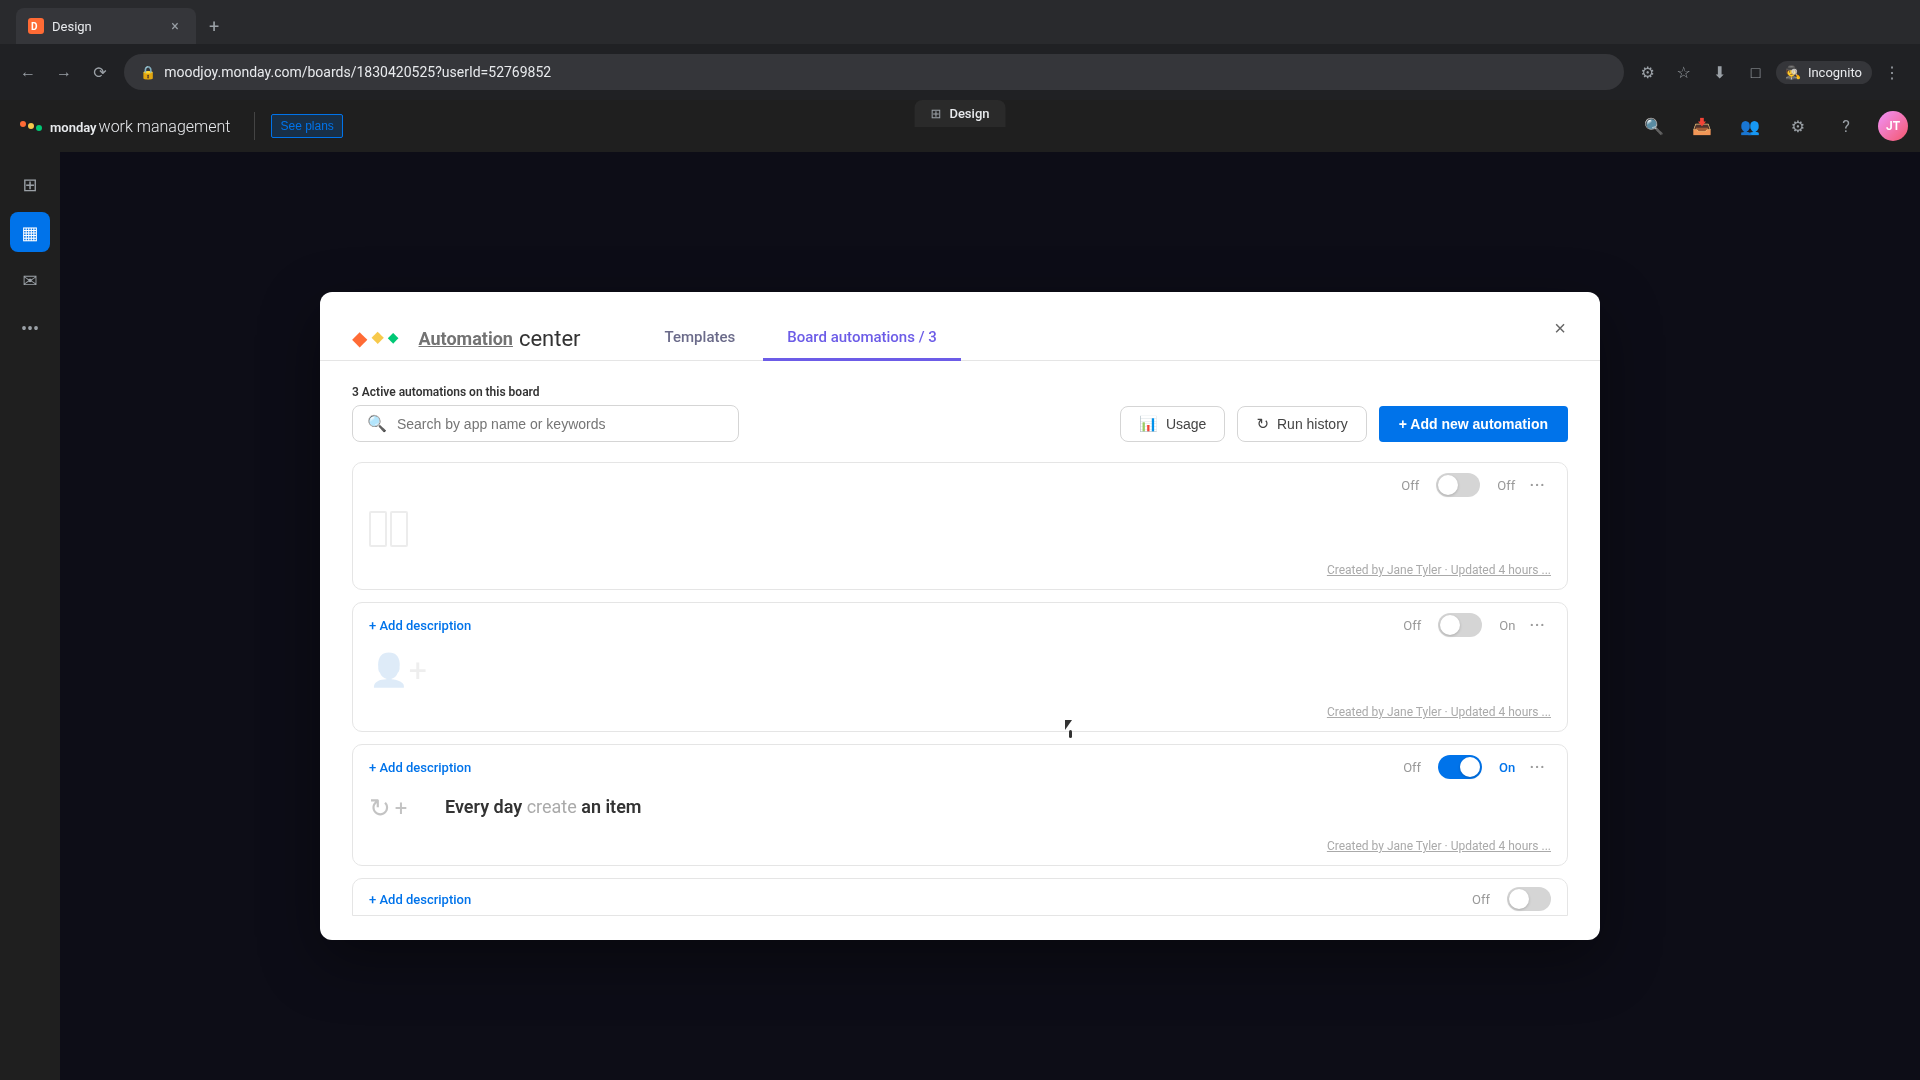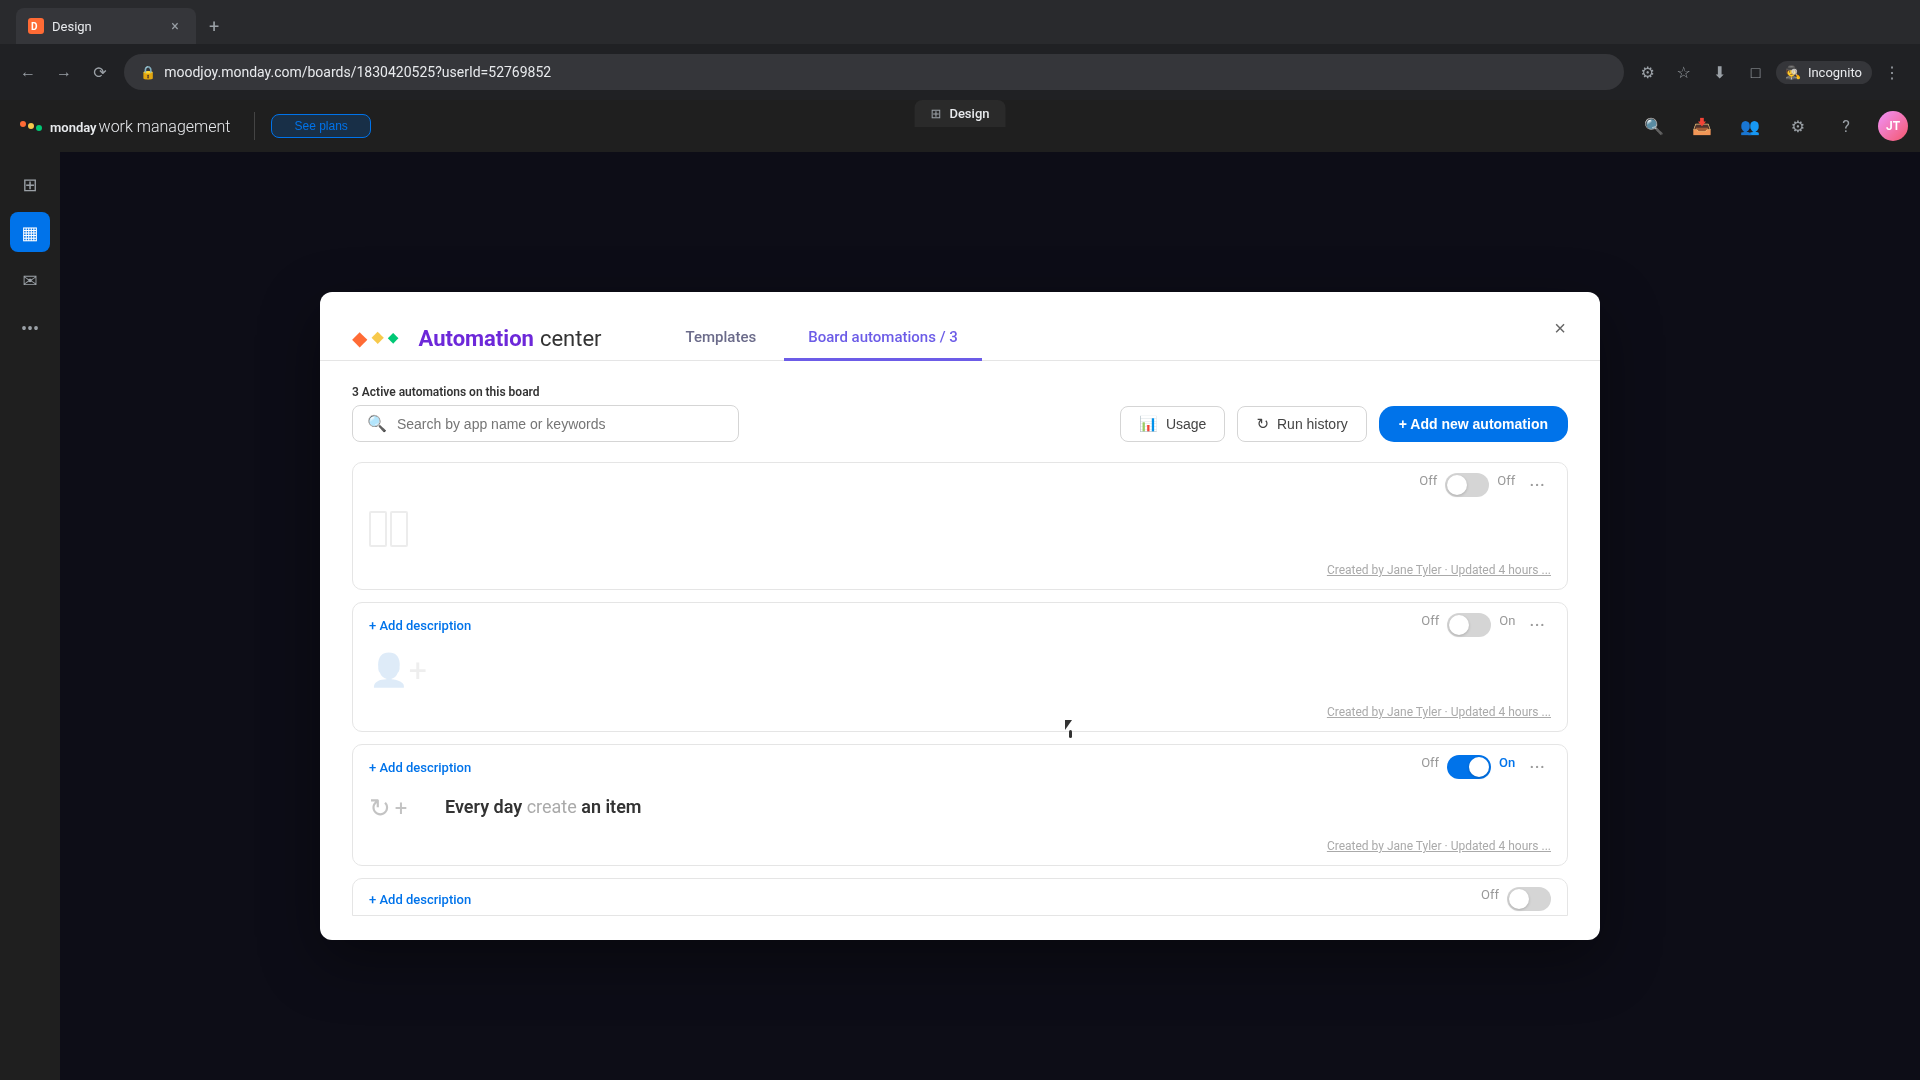--- a/index.html
+++ b/index.html
@@ -161,21 +161,21 @@
     .dialog-logo {
       display: flex; align-items: center; gap: 4px;
       margin-right: 20px;
     }
 
     .dialog-title-area {
       display: flex; align-items: center; gap: 6px;
       margin-right: 40px;
     }
     .dialog-title-automation {
-      font-size: 22px; font-weight: 700; color: #6d28d9;
+      font-size: 18px; font-weight: 700; color: #737373; text-decoration: underline;
     }
     .dialog-title-center {
       font-size: 22px; font-weight: 400; color: #333;
     }
 
     .dialog-tabs {
       display: flex; gap: 4px;
       margin-left: 20px;
     }
     .dialog-tab {
@@ -261,21 +261,21 @@
       font-size: 14px;
       color: #444;
       cursor: pointer;
       font-weight: 500;
     }
     .btn-icon { font-size: 15px; }
     .btn-primary {
       display: flex; align-items: center; gap: 8px;
       background: #0073ea;
       border: none;
-      border-radius: 15px;
+      border-radius: 4px;
       padding: 10px 20px;
       color: #fff;
       font-size: 14px;
       font-weight: 600;
       cursor: pointer;
       white-space: nowrap;
     }
 
     
     .automation-card {
@@ -292,21 +292,21 @@
       justify-content: flex-end;
     }
     .card-add-desc {
       color: #0073ea;
       font-size: 13px;
       cursor: pointer;
       margin-right: auto;
       font-weight: 500;
     }
     .card-toggle-area {
-      display: flex; align-items: flex-start; gap: 8px;
+      display: flex; align-items: center; gap: 17px;
     }
     .toggle-label-off {
       font-size: 13px;
       color: #999;
     }
     .toggle-label-on {
       font-size: 13px;
       color: #999;
     }
     .toggle-switch {
@@ -479,24 +479,24 @@
       width: 6px; height: 6px;
       border-radius: 50%;
     }
     .topbar-company {
       font-size: 13px; font-weight: 600;
       color: #e8eaed;
     }
     .topbar-btn {
       background: #0073ea33;
       border: 1px solid #0073ea;
-      border-radius: 8px;
+      border-radius: 2px;
       color: #0073ea;
       font-size: 12px;
-      padding: 4px 22px;
+      padding: 4px 8px;
       cursor: pointer;
     }
     .topbar-spacer { flex: 1; }
     .topbar-icon {
       width: 32px; height: 32px;
       display: flex; align-items: center; justify-content: center;
       color: #9aa0a6; font-size: 16px; cursor: pointer;
     }
     .topbar-avatar {
       width: 30px; height: 30px;

